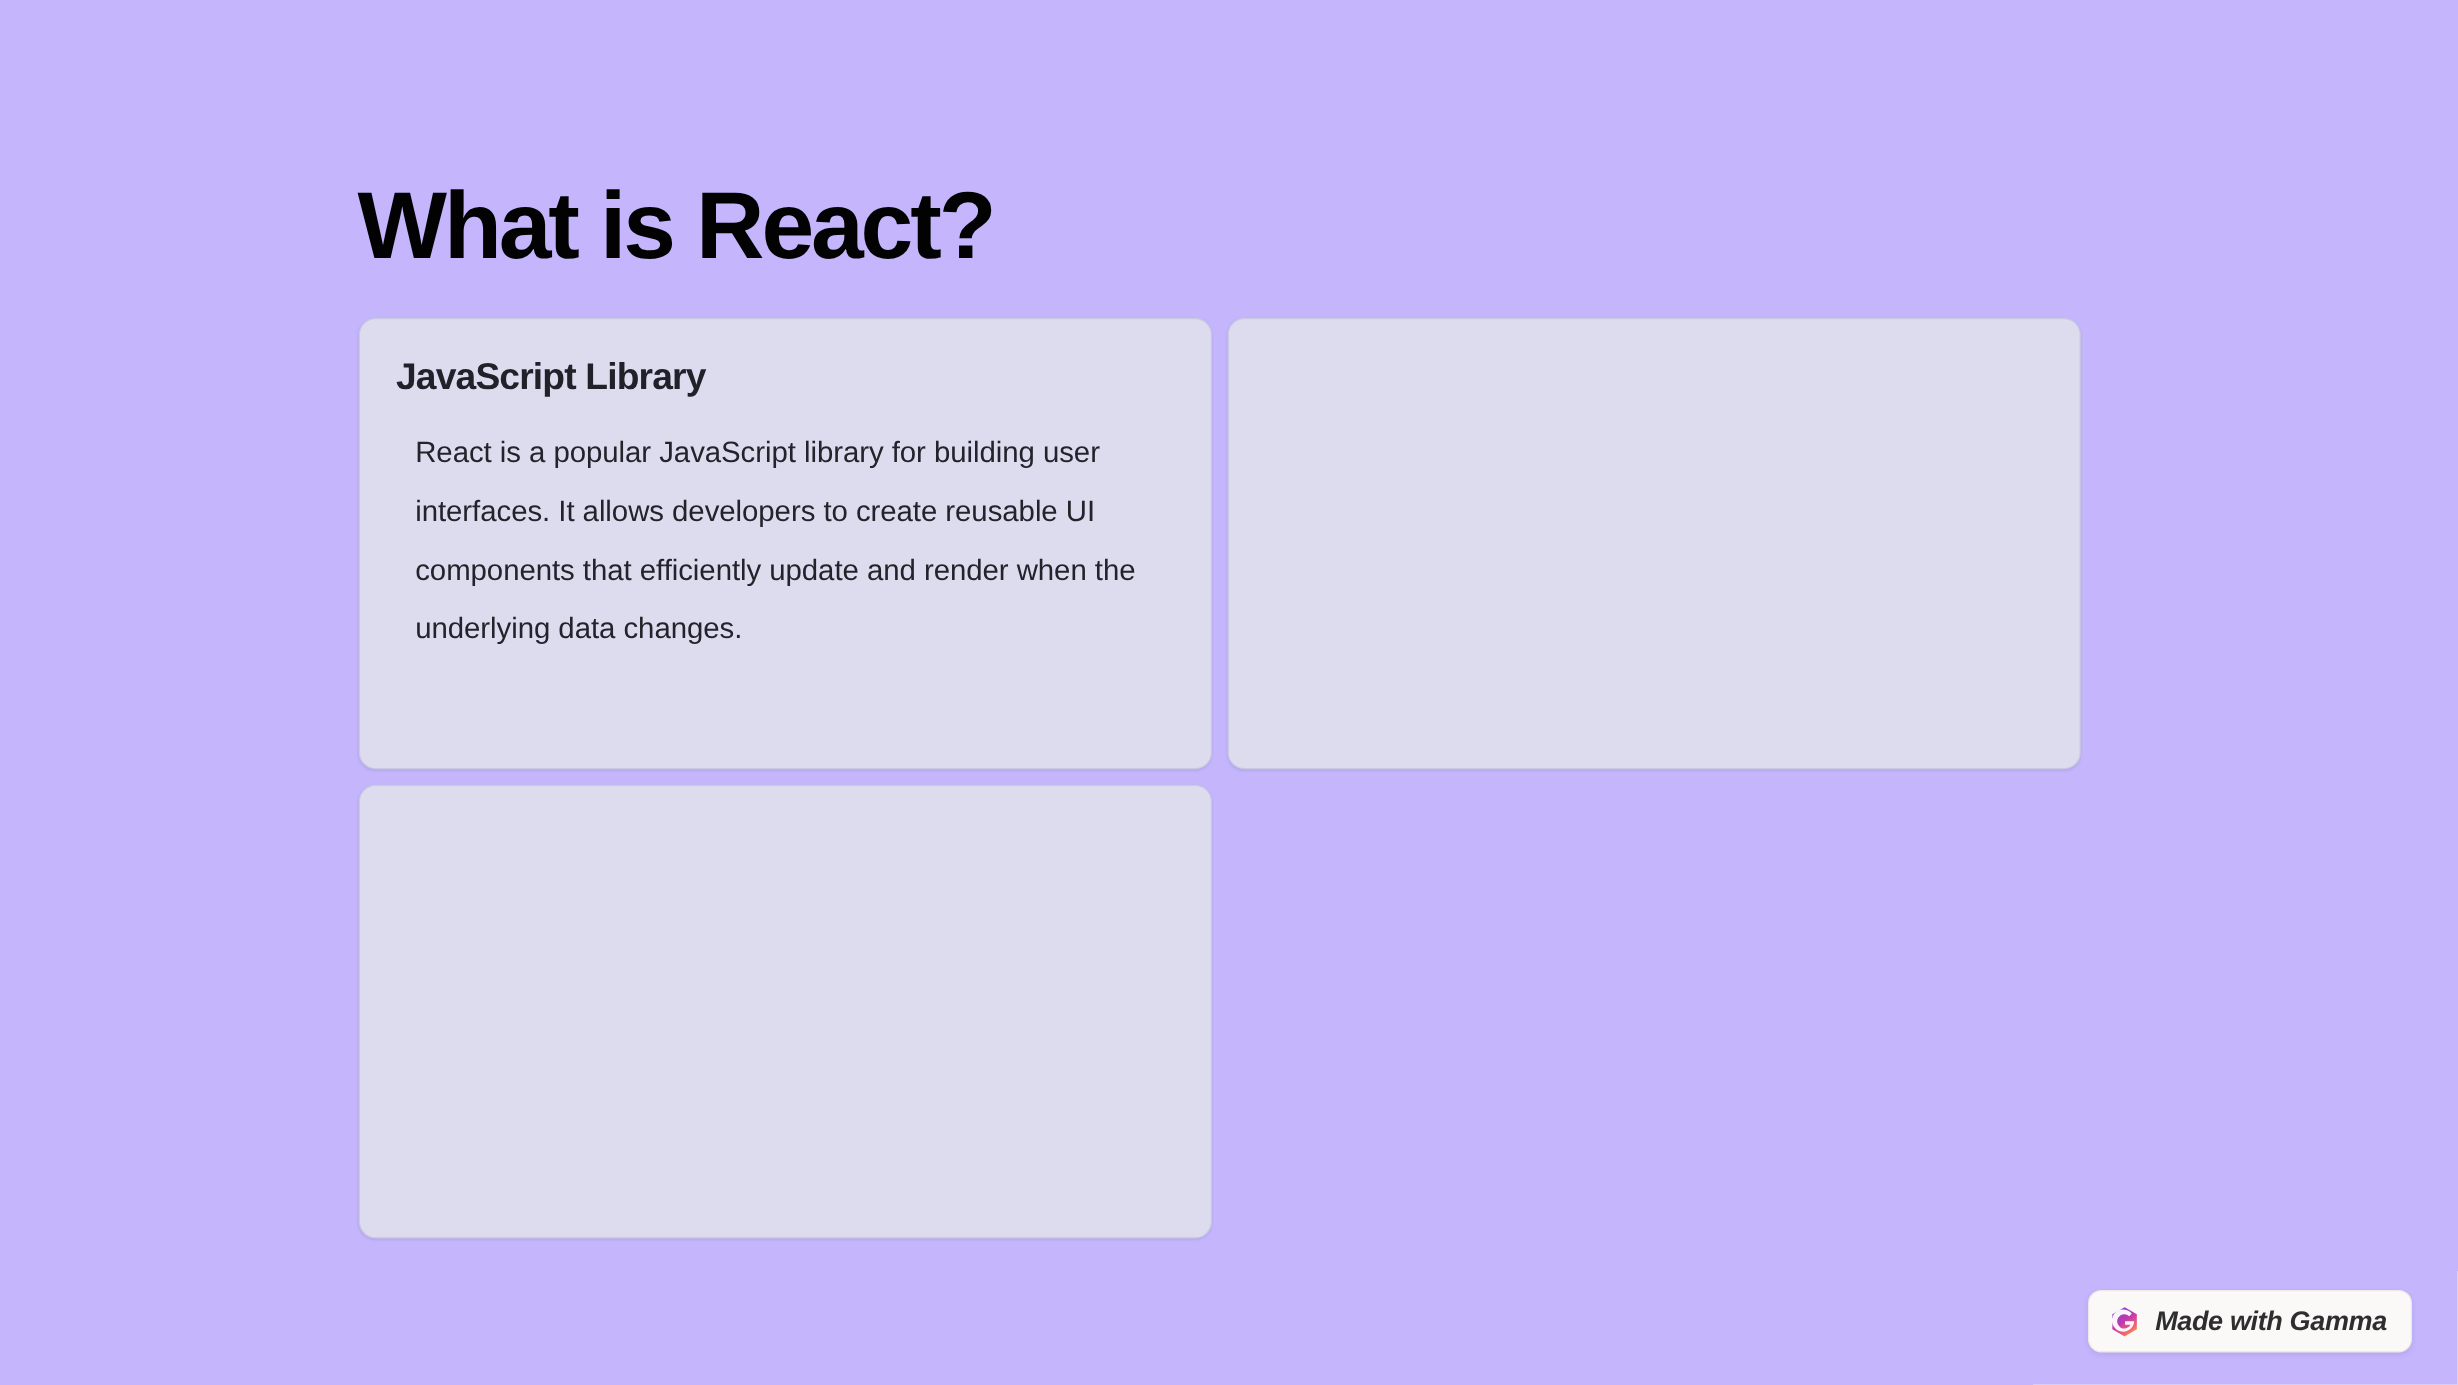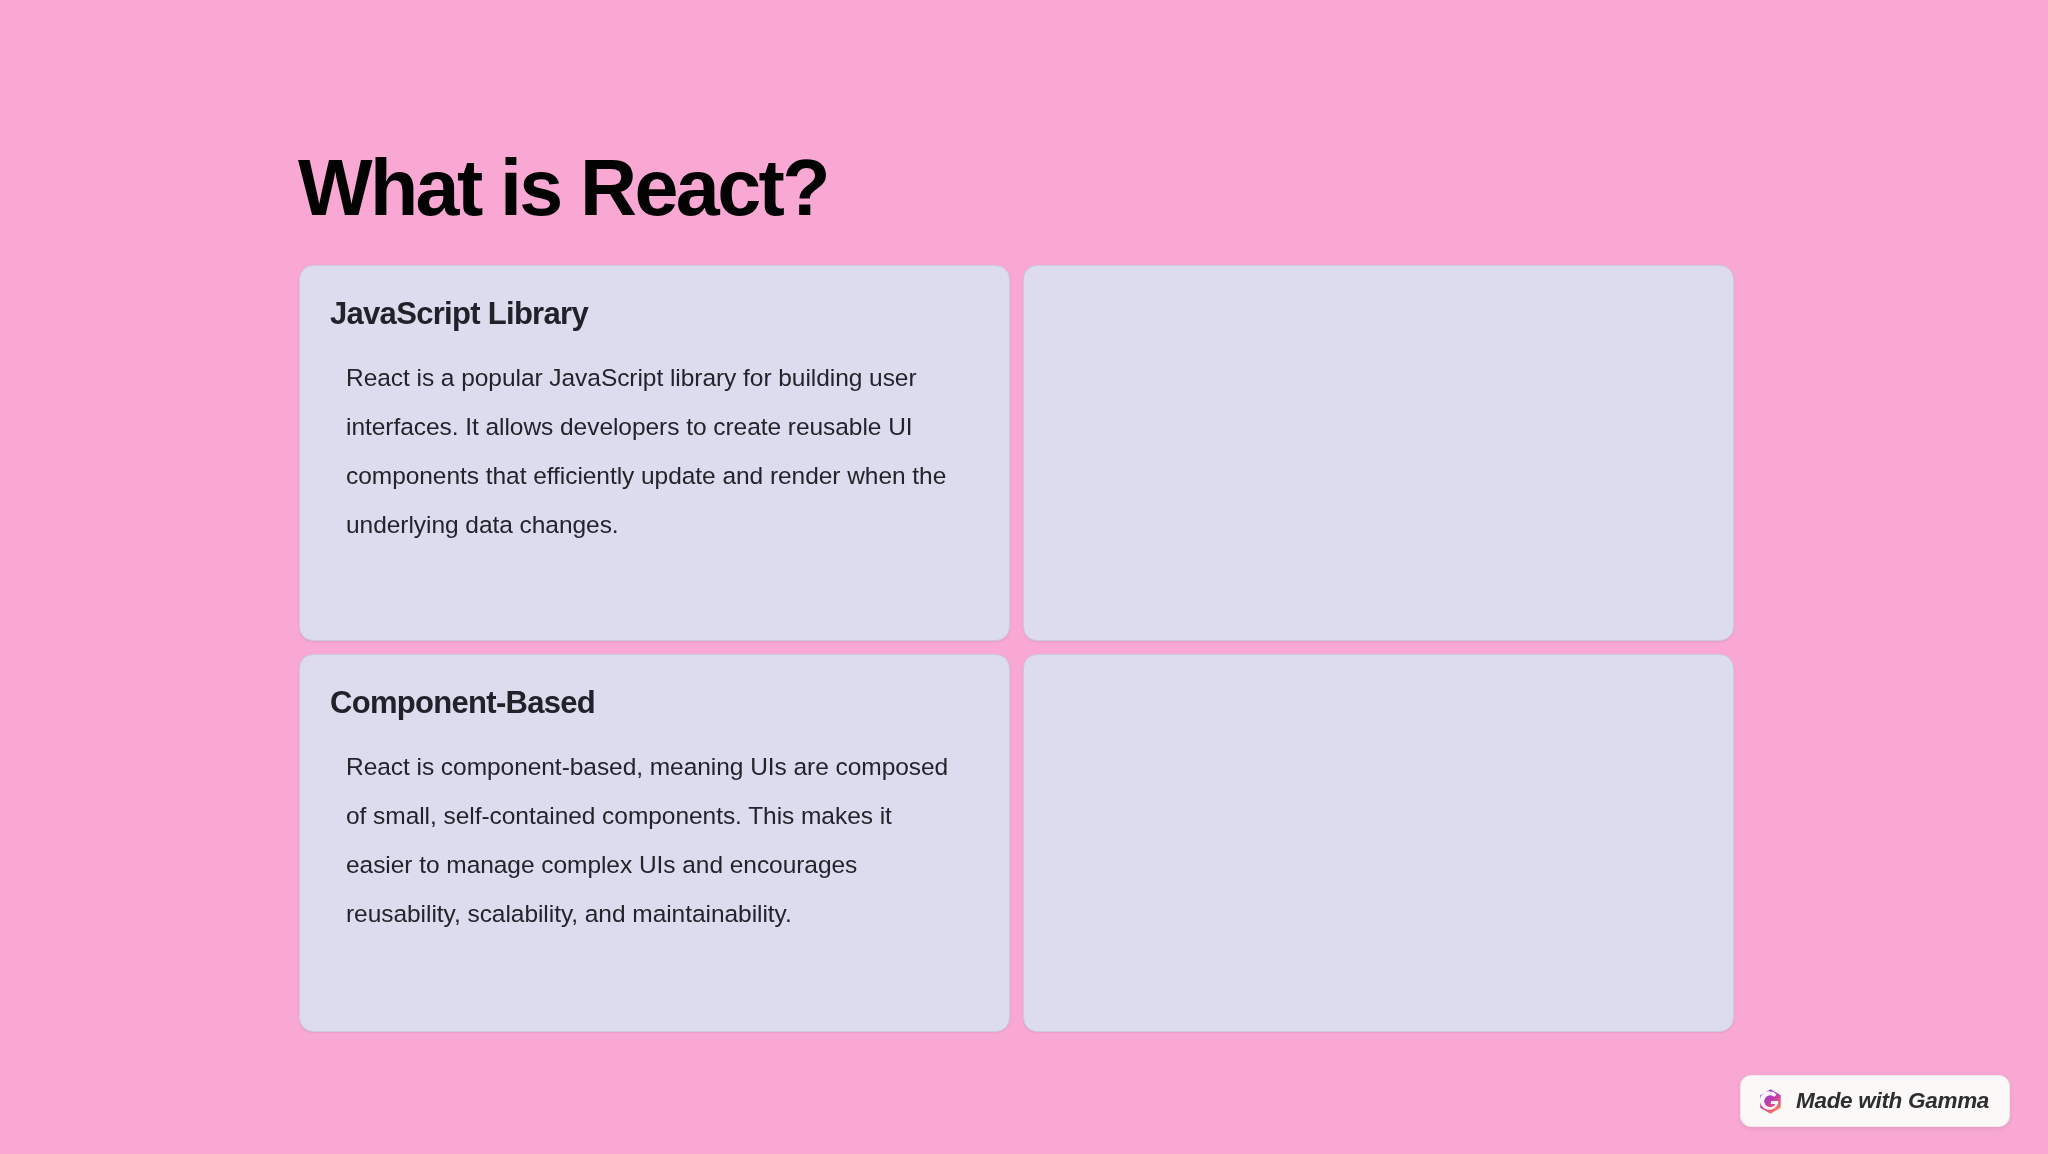--- a/index.html
+++ b/index.html
@@ -12,21 +12,21 @@
     background: #ffffff;
     font-family: "Liberation Sans", sans-serif;
     -webkit-font-smoothing: antialiased;
     overflow: hidden;
     position: relative;
   }
 
   .slide {
     position: absolute;
     inset: 0;
-    background: #f9a8d4;
+    background: #c4b5fd;
     padding-left: 32px;
   }
 
   
   .page-title {
     position: absolute;
     left: 298px;
     top: 92px;
     font-size: 79px;
     font-weight: 800;
@@ -121,24 +121,20 @@
   <div class="card-grid">
 
     <div class="card">
       <div class="card-title">JavaScript Library</div>
       <div class="card-body">React is a popular JavaScript library for building user interfaces. It allows developers to create reusable UI components that efficiently update and render when the underlying data changes.</div>
     </div>
 
     <div class="card">
     </div>
 
-    <div class="card">
-      <div class="card-title">Component-Based</div>
-      <div class="card-body">React is component-based, meaning UIs are composed of small, self-contained components. This makes it easier to manage complex UIs and encourages reusability, scalability, and maintainability.</div>
-    </div>
 
     <div class="card">
     </div>
 
   </div>
 
   <div class="gamma-badge">
     <svg class="gamma-logo" viewBox="0 0 32 32">
       <defs>
         <linearGradient id="gammaGrad" x1="0.15" y1="0.05" x2="0.75" y2="1">

